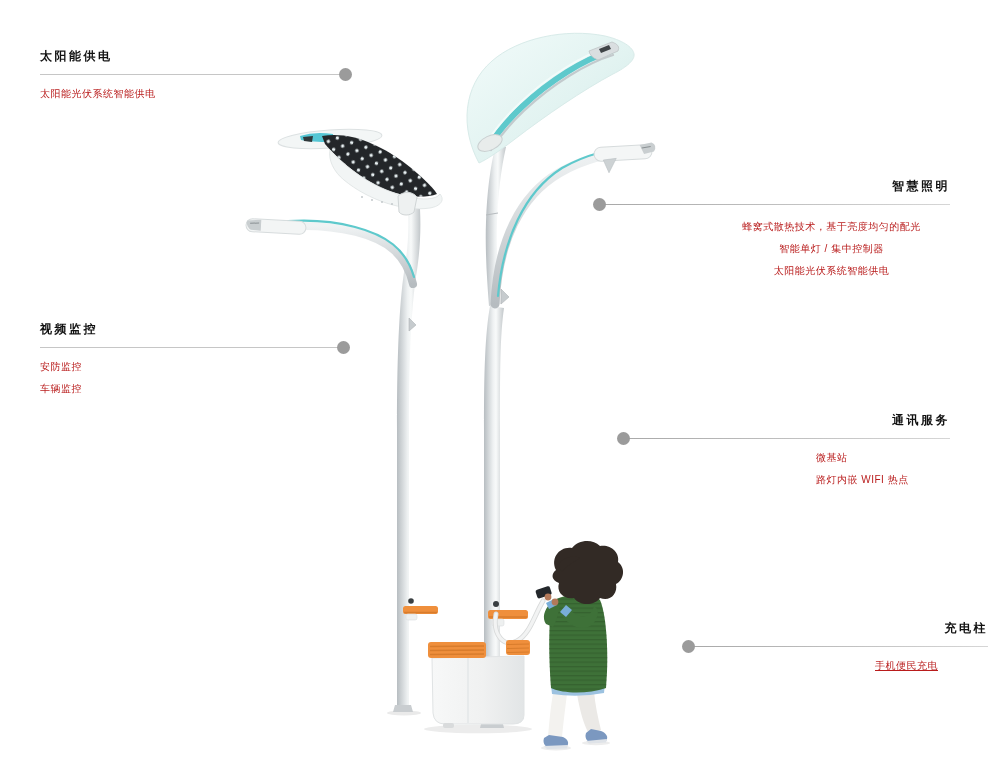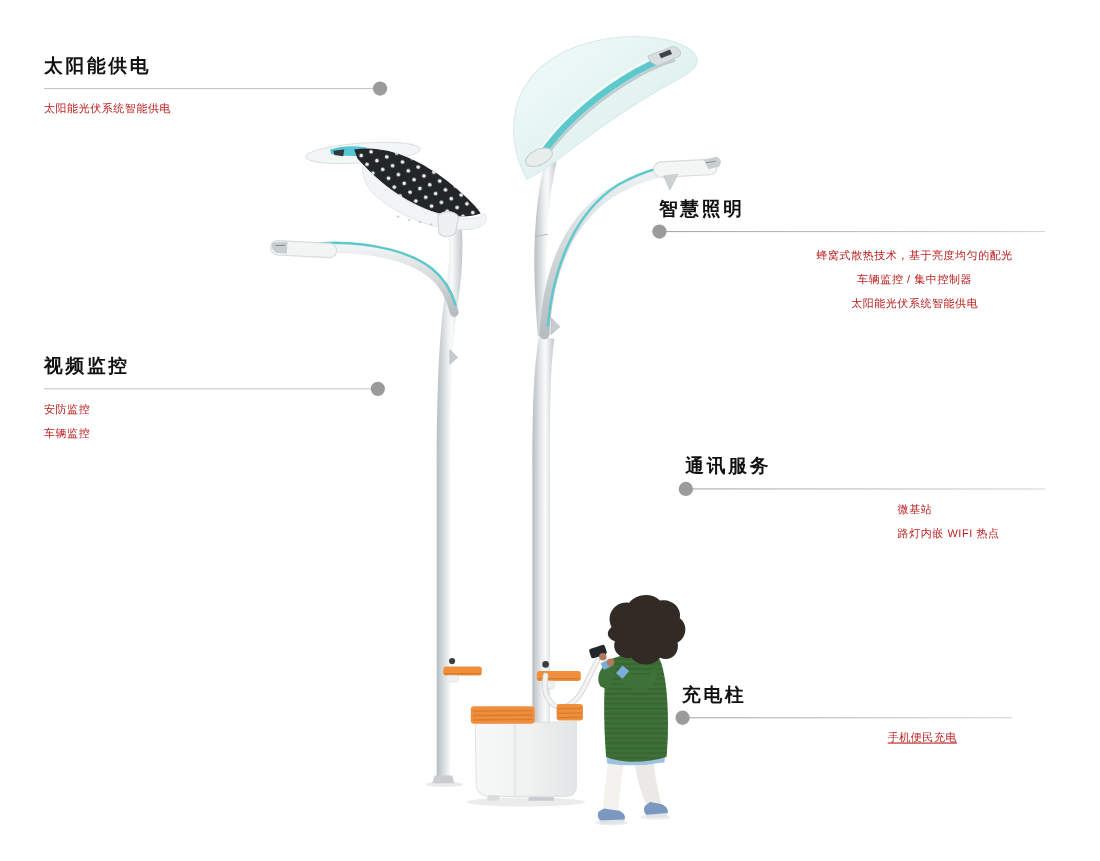--- a/index.html
+++ b/index.html
@@ -3,39 +3,39 @@
 <meta charset="utf-8">
 <style>
   html,body{margin:0;padding:0;background:#fff;}
   .page{
     position:relative;width:1000px;height:783px;background:#ffffff;overflow:hidden;
     font-family:"Liberation Sans","DejaVu Sans",sans-serif;
   }
   .illustration{position:absolute;left:0;top:0;width:1000px;height:783px;}
   .label{position:absolute;color:#111;}
   .label-title{
-    font-size:17px;font-weight:bold;letter-spacing:2.5px;color:#111;
+    font-size:12px;font-weight:bold;letter-spacing:2.5px;color:#111;
     margin:0 0 9px 0;white-space:nowrap;
   }
-  .label.right .label-title{text-align:left;}
+  .label.right .label-title{text-align:right;}
   .label-line{position:relative;height:1px;background:#c6c6c6;}
   .label.right .label-line{background:linear-gradient(to right,#a8a8a8,#d6d6d6);}
   .dot{position:absolute;top:-6px;width:13px;height:13px;border-radius:50%;background:#9b9b9b;}
   .label.left  .dot{right:-6px;}
   .label.right .dot{left:-6px;}
   .label-desc{margin-top:8px;font-size:10px;line-height:22px;color:#b91c1c;letter-spacing:.5px;}
   .label-desc p{margin:0;white-space:nowrap;}
   
   #lbl-solar    {left:40px;  top:48px;  width:306px;}
   #lbl-video    {left:40px;  top:321px; width:304px;}
   #lbl-light    {left:599px; top:178px; width:351px;}
   #lbl-light .label-desc{padding-left:114px;margin-top:11px;text-align:center;}
   #lbl-comm     {left:623px; top:412px; width:327px;}
   #lbl-comm .label-desc{padding-left:193px;}
-  #lbl-charge   {left:620px; top:620px; width:300px;}
+  #lbl-charge   {left:688px; top:620px; width:300px;}
   #lbl-charge .label-desc{padding-left:187px;text-decoration:underline;}
 </style>
 </head>
 <body>
 
 <div class="page">
 
   <svg class="illustration" viewBox="0 0 1000 783">
     <defs>
       <linearGradient id="metalX" x1="0" y1="0" x2="1" y2="0">
@@ -209,21 +209,21 @@
     </div>
   </div>
 
   <div class="label right" id="lbl-light">
     <div class="label-title">智慧照明</div>
     <div class="label-line">
       <span class="dot"></span>
     </div>
     <div class="label-desc">
       <p>蜂窝式散热技术，基于亮度均匀的配光</p>
-      <p>车辆监控 / 集中控制器</p>
+      <p>智能单灯 / 集中控制器</p>
       <p>太阳能光伏系统智能供电</p>
     </div>
   </div>
 
   <div class="label right" id="lbl-comm">
     <div class="label-title">通讯服务</div>
     <div class="label-line">
       <span class="dot"></span>
     </div>
     <div class="label-desc">

